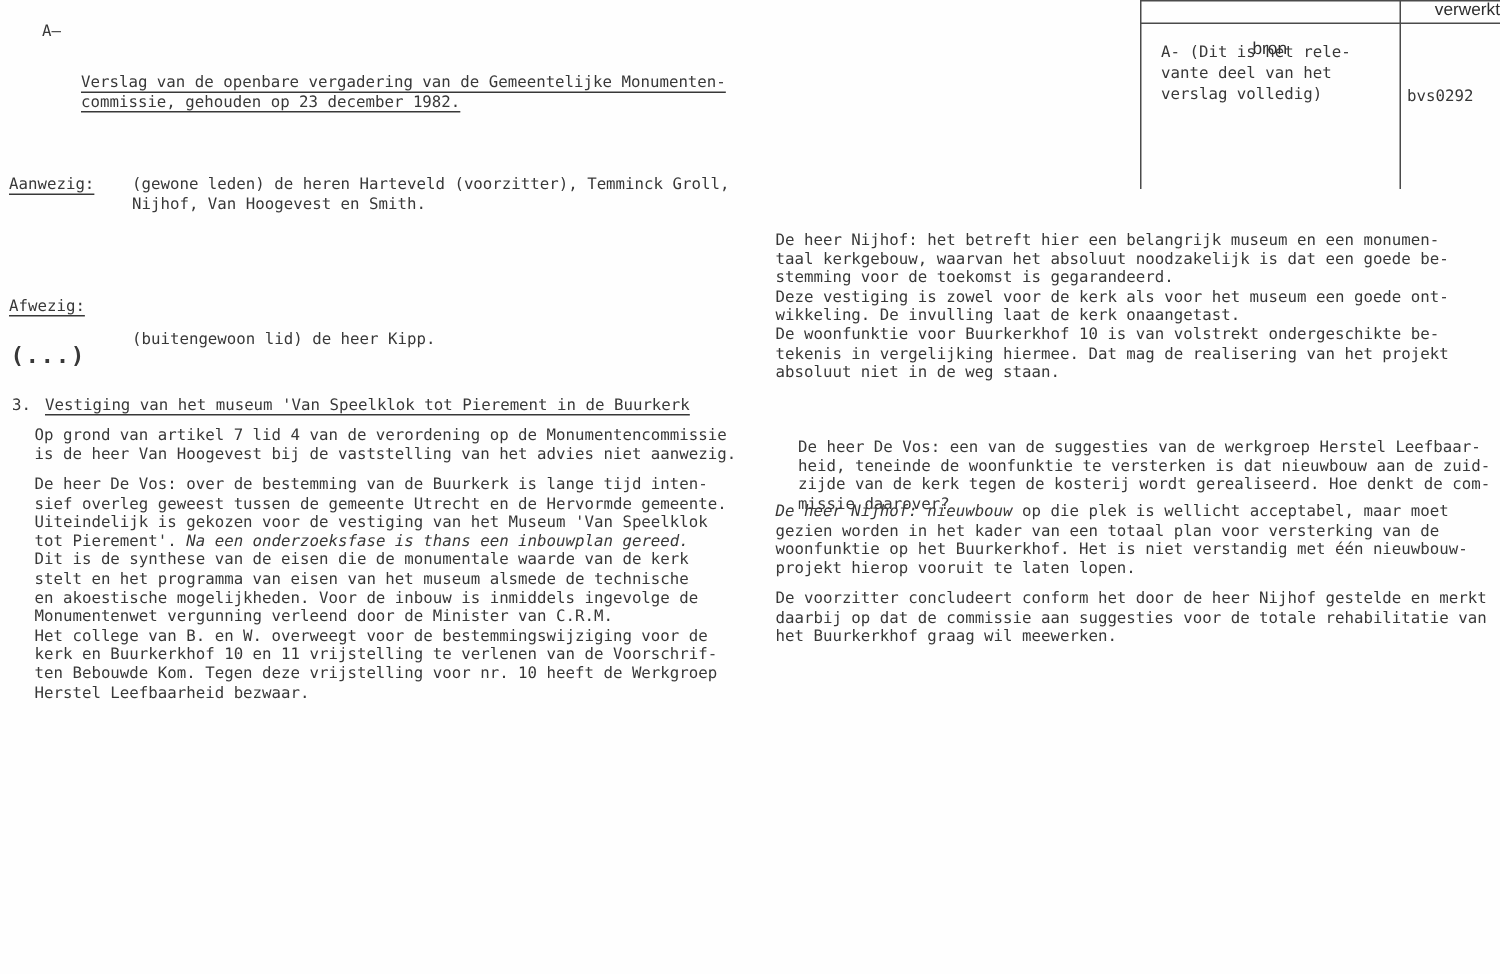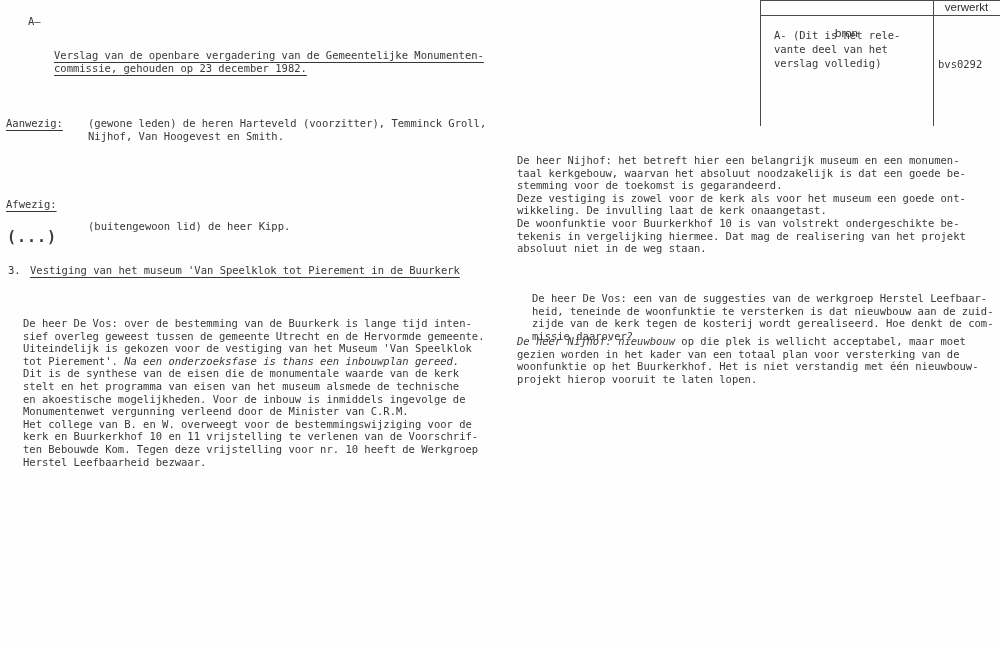--- a/index.html
+++ b/index.html
@@ -51,20 +51,22 @@
 Nijhof, Van Hoogevest en Smith.</div>
 
   <div class="tw lh13 ul" style="left:6px; top:198px;">Afwezig:</div>
   <div class="tw lh13" style="left:88px; top:220px;">(buitengewoon lid) de heer Kipp.</div>
 
   <div class="tw big" style="left:7px; top:231px;">(...)</div>
 
   <div class="tw lh13" style="left:8px; top:264px;">3.</div>
   <div class="tw lh13 ul" style="left:30px; top:264px;">Vestiging van het museum 'Van Speelklok tot Pierement in de Buurkerk</div>
 
+  <div class="tw lh13" style="left:23px; top:284px;">Op grond van artikel 7 lid 4 van de verordening op de Monumentencommissie
+is de heer Van Hoogevest bij de vaststelling van het advies niet aanwezig.</div>
 
   <div class="tw" style="left:23px; top:317px;"><span>De heer De Vos: over de bestemming van de Buurkerk is lange tijd inten-
 sief overleg geweest tussen de gemeente Utrecht en de Hervormde gemeente.
 Uiteindelijk is gekozen voor de vestiging van het Museum 'Van Speelklok
 tot Pierement'. </span><span class="it">Na een onderzoeksfase is thans een inbouwplan gereed.</span><span>
 Dit is de synthese van de eisen die de monumentale waarde van de kerk
 stelt en het programma van eisen van het museum alsmede de technische
 en akoestische mogelijkheden. Voor de inbouw is inmiddels ingevolge de
 Monumentenwet vergunning verleend door de Minister van C.R.M.
 Het college van B. en W. overweegt voor de bestemmingswijziging voor de
@@ -84,29 +86,32 @@
   <div class="tw" style="left:532px; top:268px;margin-top:24px;">De heer De Vos: een van de suggesties van de werkgroep Herstel Leefbaar-
 heid, teneinde de woonfunktie te versterken is dat nieuwbouw aan de zuid-
 zijde van de kerk tegen de kosterij wordt gerealiseerd. Hoe denkt de com-
 missie daarover?</div>
 
   <div class="tw" style="left:517px; top:335px;"><span class="it">De heer Nijhof: nieuwbouw</span><span> op die plek is wellicht acceptabel, maar moet
 gezien worden in het kader van een totaal plan voor versterking van de
 woonfunktie op het Buurkerkhof. Het is niet verstandig met één nieuwbouw-
 projekt hierop vooruit te laten lopen.</span></div>
 
+  <div class="tw" style="left:517px; top:393px;">De voorzitter concludeert conform het door de heer Nijhof gestelde en merkt
+daarbij op dat de commissie aan suggesties voor de totale rehabilitatie van
+het Buurkerkhof graag wil meewerken.</div>
 
   <div style="position:absolute; left:760px; top:0; width:240px; height:126px;">
     <div class="stamp-line" style="left:0; top:0; width:240px; height:1px;"></div>
     <div class="stamp-line" style="left:0; top:15px; width:240px; height:1px;"></div>
     <div class="stamp-line" style="left:0; top:0; width:1px; height:126px;"></div>
     <div class="stamp-line" style="left:173px; top:0; width:1px; height:126px;"></div>
 
     <div class="stamp-label" style="left:0; top:13px; width:173px;margin-top:14px;">bron</div>
-    <div class="stamp-label" style="left:173px; top:1px; width:67px;">verwerkt</div>
+    <div class="stamp-label" style="left:173px; top:1px; width:67px;text-align:right;">verwerkt</div>
 
     <div class="tw" style="left:14px; top:28px; line-height:14px;">A- (Dit is het rele-
 vante deel van het
 verslag volledig)</div>
     <div class="tw" style="left:178px; top:58px;text-align:right;">bvs0292</div>
   </div>
 
 </div>
 
 </body></html>

